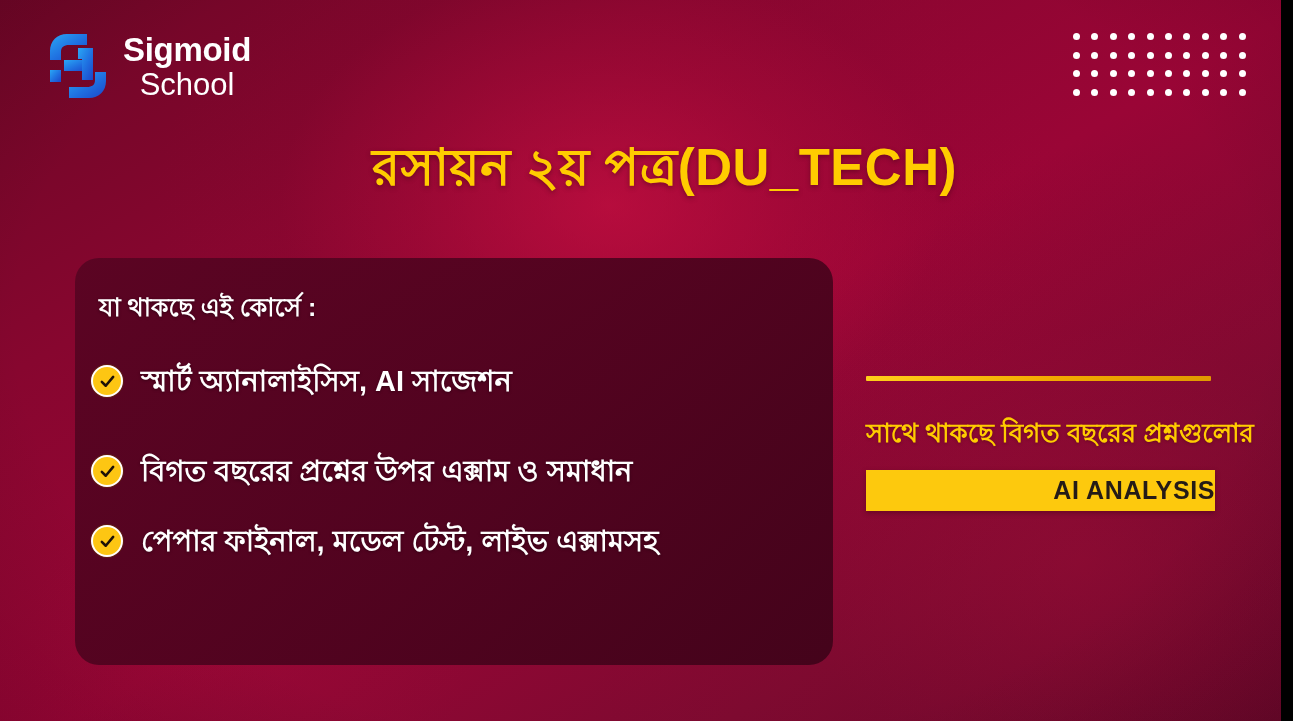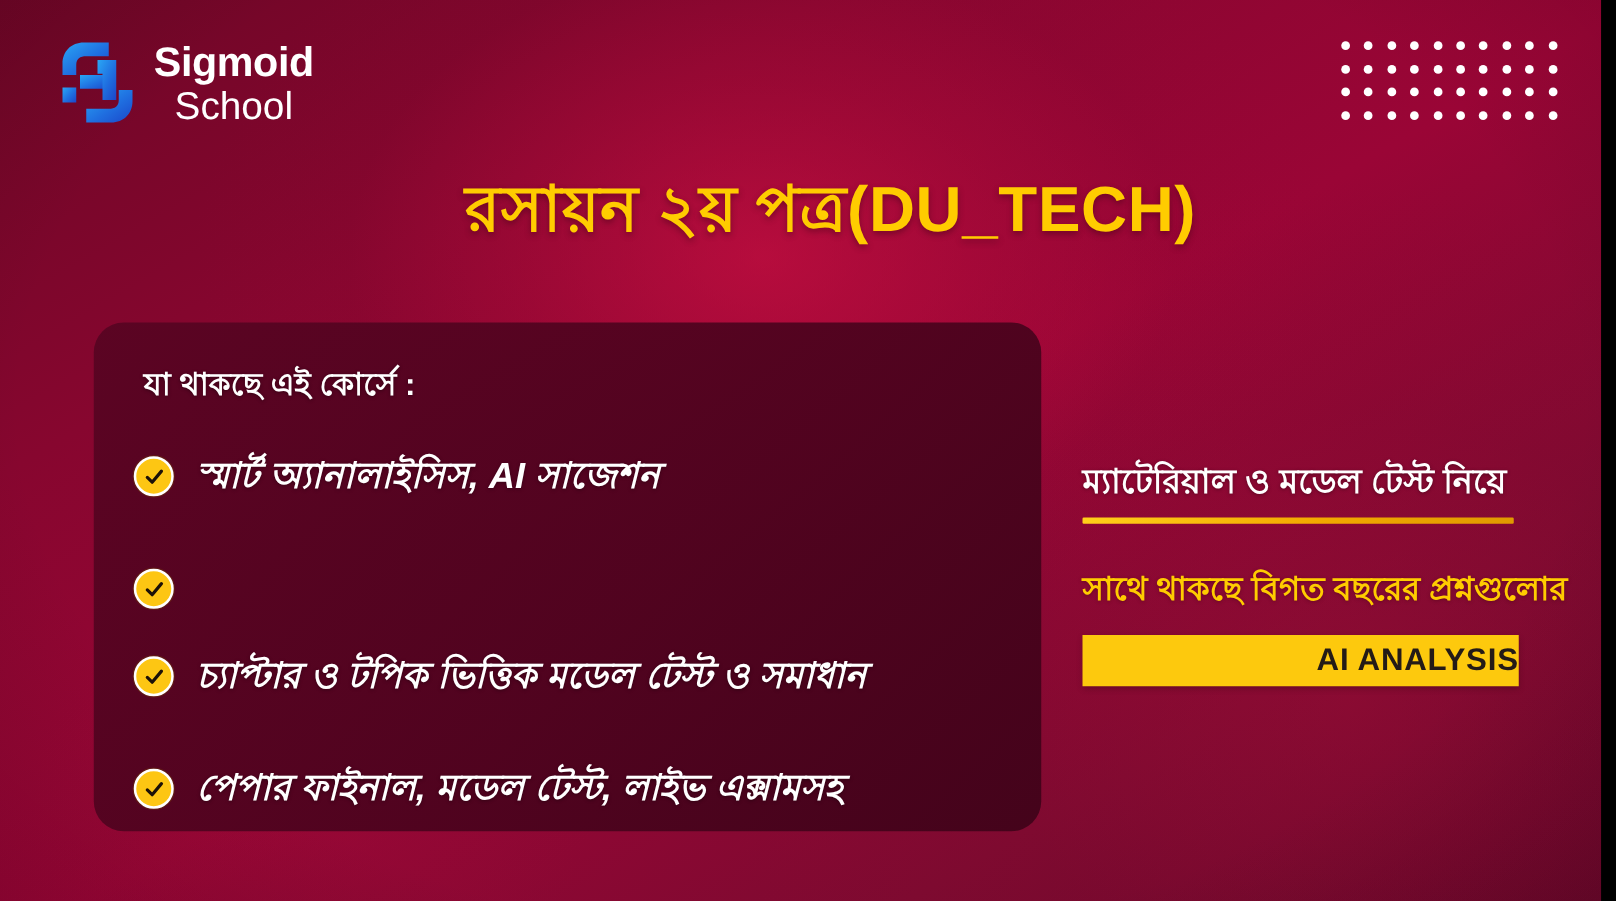--- a/index.html
+++ b/index.html
@@ -100,40 +100,39 @@
     margin-left:24px;
   }
 
   
   #feature-card {
     position:absolute;
     left:75px; top:258px;
     width:758px; height:407px;
     border-radius:24px;
     background:linear-gradient(135deg, rgba(88,4,34,0.93) 0%, rgba(77,3,30,0.95) 55%, rgba(66,3,26,0.96) 100%);
-    padding:24px 28px 20px 32px;
+    padding:24px 28px 20px 16px;
   }
 
   #card-heading {
     color:#ffffff;
     font-size:25px;
     font-weight:bold;
     margin:6px 0 0 8px;
     text-shadow:0 1px 3px rgba(0,0,0,0.4);
   }
 
   .feature-list { list-style:none; margin-top:22px; }
 
   .feature-item {
     display:flex;
     align-items:center;
     gap:18px;
     margin-bottom:14px;
     height:56px;
-    font-style:italic;
   }
   .feature-item.gap-big { margin-bottom:34px; }
 
   .check-badge {
     flex:none;
     width:32px; height:32px;
     border-radius:50%;
     background:#fdc613;
     border:2.5px solid #ffffff;
     box-shadow:0 0 0 1px rgba(120,70,0,0.35);
@@ -293,46 +292,38 @@
           </span>
           <span class="feature-text">স্মার্ট অ্যানালাইসিস, AI সাজেশন</span>
         </li>
 
         <li class="feature-item">
           <span class="check-badge">
             <svg viewBox="0 0 24 24" xmlns="http://www.w3.org/2000/svg">
               <path d="M4 12.5 L9.5 18 L20 5.5" fill="none" stroke="#1c1208" stroke-width="3.6" stroke-linecap="round" stroke-linejoin="round"></path>
             </svg>
           </span>
+          <span class="feature-text">বিগত বছরের প্রশ্নের উপর এক্সাম ও সমাধান</span>
         </li>
 
-        <li class="feature-item gap-big">
-          <span class="check-badge">
-            <svg viewBox="0 0 24 24" xmlns="http://www.w3.org/2000/svg">
-              <path d="M4 12.5 L9.5 18 L20 5.5" fill="none" stroke="#1c1208" stroke-width="3.6" stroke-linecap="round" stroke-linejoin="round"></path>
-            </svg>
-          </span>
-          <span class="feature-text">চ্যাপ্টার ও টপিক ভিত্তিক মডেল টেস্ট ও সমাধান</span>
-        </li>
 
         <li class="feature-item">
           <span class="check-badge">
             <svg viewBox="0 0 24 24" xmlns="http://www.w3.org/2000/svg">
               <path d="M4 12.5 L9.5 18 L20 5.5" fill="none" stroke="#1c1208" stroke-width="3.6" stroke-linecap="round" stroke-linejoin="round"></path>
             </svg>
           </span>
           <span class="feature-text">পেপার ফাইনাল, মডেল টেস্ট, লাইভ এক্সামসহ</span>
         </li>
 
       </ul>
     </section>
 
     <aside id="right-panel">
       <div id="promo-paragraph">
-        <div>ম্যাটেরিয়াল ও মডেল টেস্ট নিয়ে</div>
       </div>
 
       <div id="gold-rule"></div>
 
       <div id="promo-subline">সাথে থাকছে বিগত বছরের প্রশ্নগুলোর</div>
 
       <div id="ai-analysis-badge">
         <span id="ai-analysis-label">AI ANALYSIS</span>
       </div>
     </aside>

